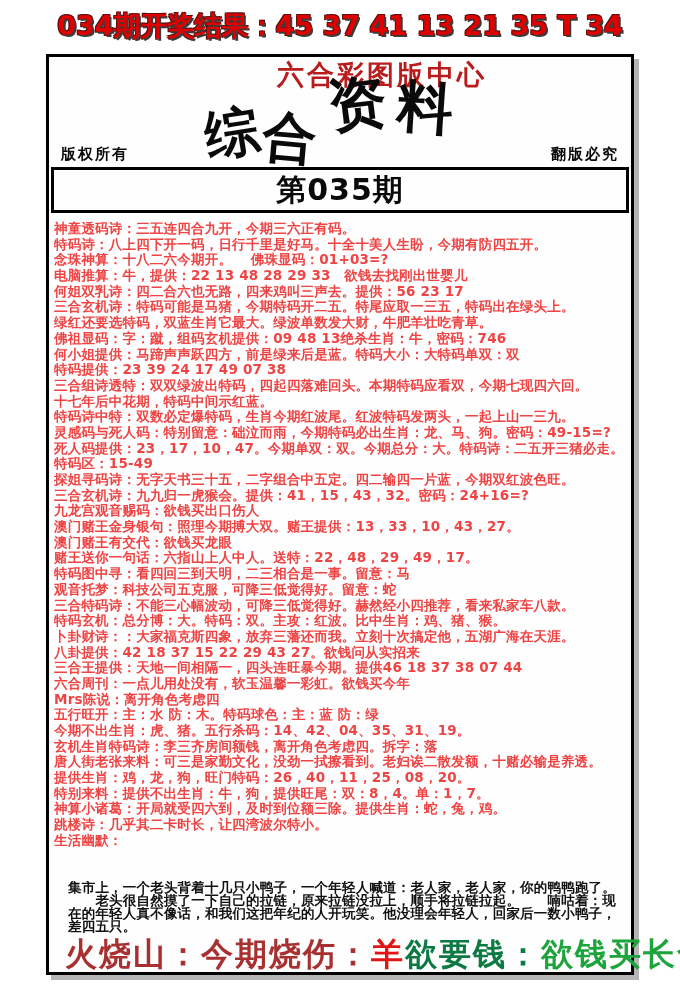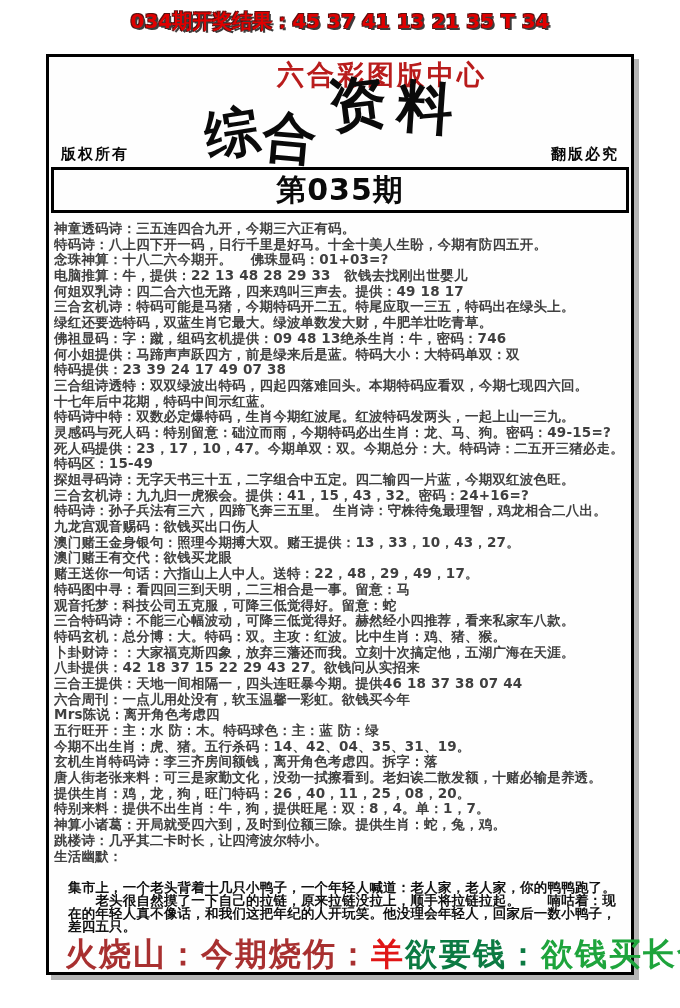--- a/index.html
+++ b/index.html
@@ -2,21 +2,21 @@
 <html><head>
 <meta charset="utf-8">
 <style>
   html,body{margin:0;padding:0;}
   body{
     width:680px;height:1008px;background:#ffffff;position:relative;overflow:hidden;
     font-family:"DejaVu Sans","Liberation Sans",sans-serif;
   }
   .top-banner{
     position:absolute;top:8px;left:0;width:680px;text-align:center;
-    font-size:20px;font-weight:900;letter-spacing:0px;white-space:nowrap;
+    font-size:27px;font-weight:900;letter-spacing:0px;white-space:nowrap;
     text-shadow:2px 2px 0 #3c3c3c,-1px -1px 0 #5a1010,1px -1px 0 #5a1010,-1px 1px 0 #5a1010;
   }
   .main-box{
     position:absolute;left:46px;top:54px;width:582px;height:915px;
     border:3px solid #000;background:#fefefe;
     box-shadow:5px 5px 0 rgba(120,120,120,0.55);
   }
   .site-title{
     position:absolute;top:0px;left:0;width:100%;text-align:center;
     transform:translateX(42px);
@@ -40,21 +40,21 @@
   .issue-box{
     position:absolute;top:110px;left:2px;right:2px;height:40px;
     border:3px solid #000;display:flex;align-items:center;justify-content:center;
   }
   .issue-box span{font-size:30px;font-weight:900;color:#0a0a0a;letter-spacing:1px;}
   .body-lines{
     position:absolute;top:164px;left:5px;right:1px;
   }
   .bline{
     font-size:13.5px;font-weight:700;line-height:15.7px;height:15.7px;
-    color:#404040;white-space:nowrap;overflow:hidden;letter-spacing:0.2px;
+    color:#ef4444;white-space:nowrap;overflow:hidden;letter-spacing:0.2px;
   }
   .story{
     position:absolute;top:824px;left:19px;right:1px;
   }
   .sline{
     font-size:13.5px;font-weight:700;line-height:13px;height:13px;
     color:#111;white-space:nowrap;overflow:hidden;letter-spacing:0.2px;
   }
   .footer-line{
     position:absolute;top:876px;left:0;width:100%;padding-left:16px;box-sizing:border-box;
@@ -75,35 +75,34 @@
 
   <div class="issue-box">
     <span>第035期</span>
   </div>
 
   <div class="body-lines">
       <div class="bline">神童透码诗：三五连四合九开，今期三六正有码。</div>
       <div class="bline">特码诗：八上四下开一码，日行千里是好马。十全十美人生盼，今期有防四五开。</div>
       <div class="bline">念珠神算：十八二六今期开。　 佛珠显码：01+03=?</div>
       <div class="bline">电脑推算：牛，提供：22 13 48 28 29 33　欲钱去找刚出世婴儿</div>
-      <div class="bline">何姐双乳诗：四二合六也无路，四来鸡叫三声去。提供：49 18 17</div>
+      <div class="bline">何姐双乳诗：四二合六也无路，四来鸡叫三声去。提供：56 23 17</div>
       <div class="bline">三合玄机诗：特码可能是马猪，今期特码开二五。特尾应取一三五，特码出在绿头上。</div>
       <div class="bline">绿红还要选特码，双蓝生肖它最大。绿波单数发大财，牛肥羊壮吃青草。</div>
       <div class="bline">佛祖显码：字：蹴，组码玄机提供：09 48 13绝杀生肖：牛，密码：746</div>
       <div class="bline">何小姐提供：马蹄声声跃四方，前是绿来后是蓝。特码大小：大特码单双：双</div>
       <div class="bline">特码提供：23 39 24 17 49 07 38</div>
       <div class="bline">三合组诗透特：双双绿波出特码，四起四落难回头。本期特码应看双，今期七现四六回。</div>
       <div class="bline">十七年后中花期，特码中间示红蓝。</div>
       <div class="bline">特码诗中特：双数必定爆特码，生肖今期红波尾。红波特码发两头，一起上山一三九。</div>
       <div class="bline">灵感码与死人码：特别留意：础泣而雨，今期特码必出生肖：龙、马、狗。密码：49-15=?</div>
       <div class="bline">死人码提供：23，17，10，47。今期单双：双。今期总分：大。特码诗：二五开三猪必走。</div>
       <div class="bline">特码区：15-49</div>
       <div class="bline">探姐寻码诗：无字天书三十五，二字组合中五定。四二输四一片蓝，今期双红波色旺。</div>
       <div class="bline">三合玄机诗：九九归一虎猴会。提供：41，15，43，32。密码：24+16=?</div>
-      <div class="bline">特码诗：孙子兵法有三六，四蹄飞奔三五里。 生肖诗：守株待兔最理智，鸡龙相合二八出。</div>
       <div class="bline">九龙宫观音赐码：欲钱买出口伤人</div>
       <div class="bline">澳门赌王金身银句：照理今期搏大双。赌王提供：13，33，10，43，27。</div>
       <div class="bline">澳门赌王有交代：欲钱买龙眼</div>
       <div class="bline">赌王送你一句话：六指山上人中人。送特：22，48，29，49，17。</div>
       <div class="bline">特码图中寻：看四回三到天明，二三相合是一事。留意：马</div>
       <div class="bline">观音托梦：科技公司五克服，可降三低觉得好。留意：蛇</div>
       <div class="bline">三合特码诗：不能三心幅波动，可降三低觉得好。赫然经小四推荐，看来私家车八款。</div>
       <div class="bline">特码玄机：总分博：大。特码：双。主攻：红波。比中生肖：鸡、猪、猴。</div>
       <div class="bline">卜卦财诗：：大家福克斯四象，放弃三藩还而我。立刻十次搞定他，五湖广海在天涯。</div>
       <div class="bline">八卦提供：42 18 37 15 22 29 43 27。欲钱问从实招来</div>

